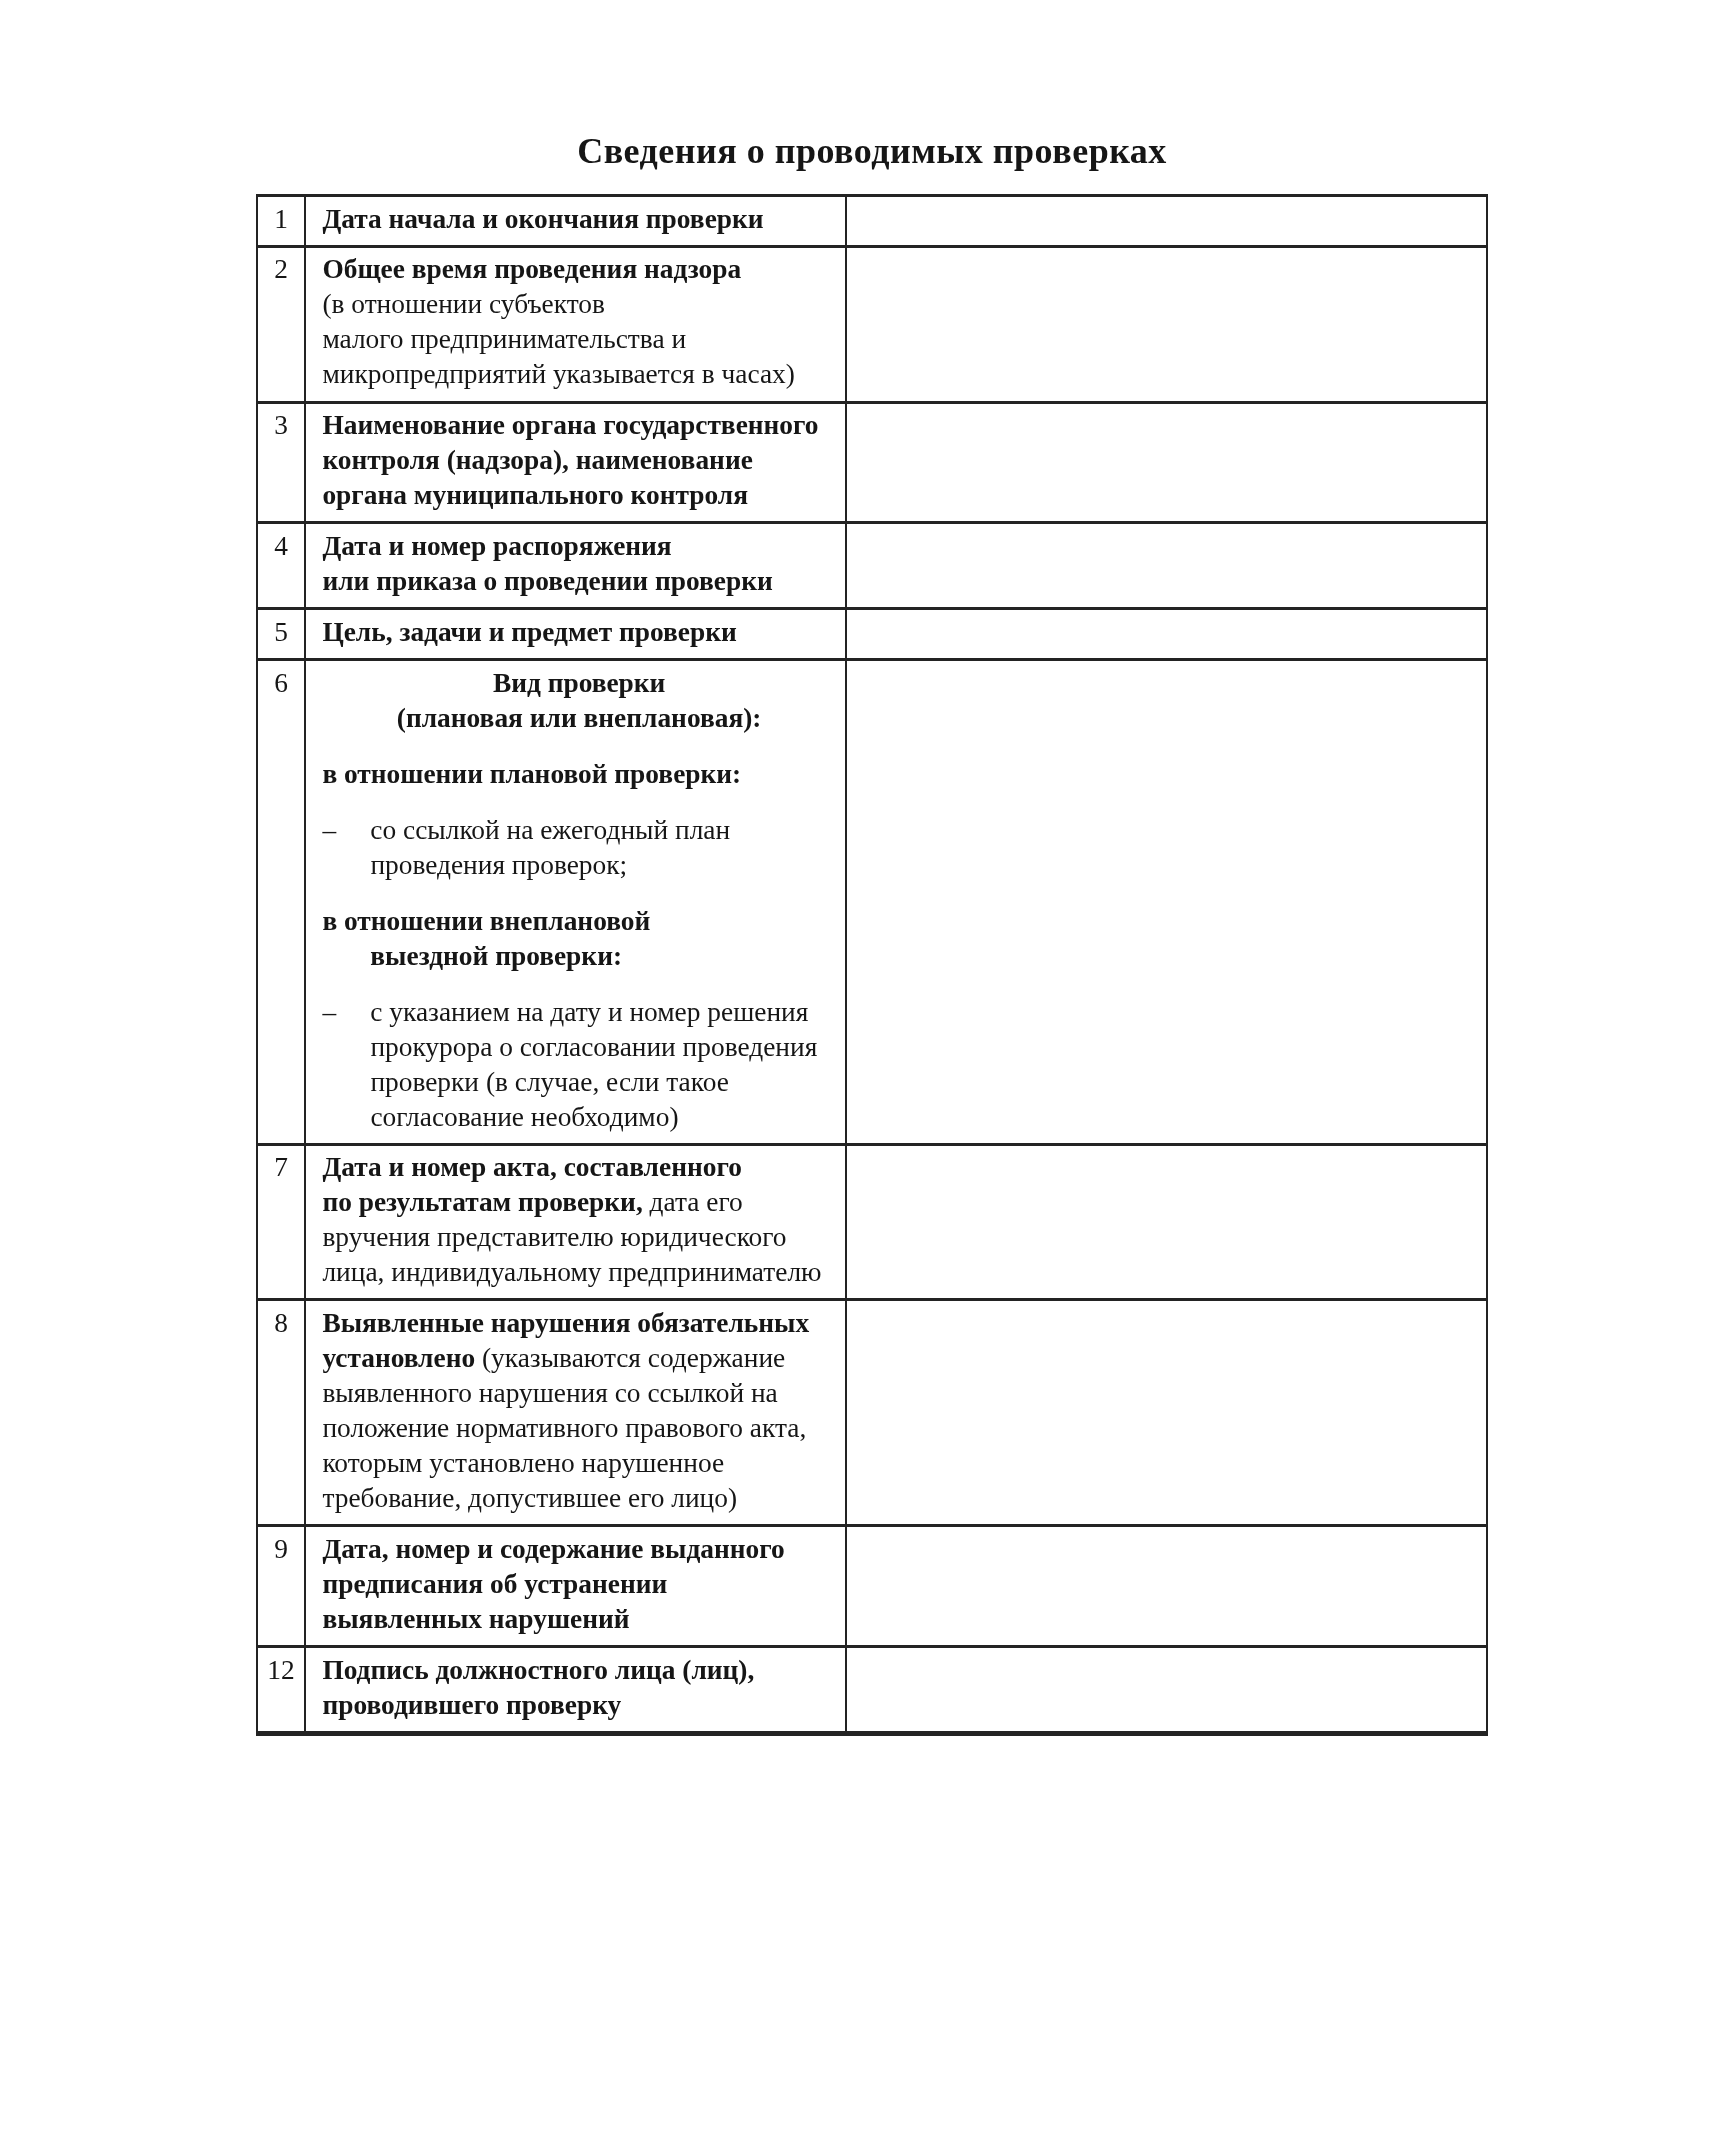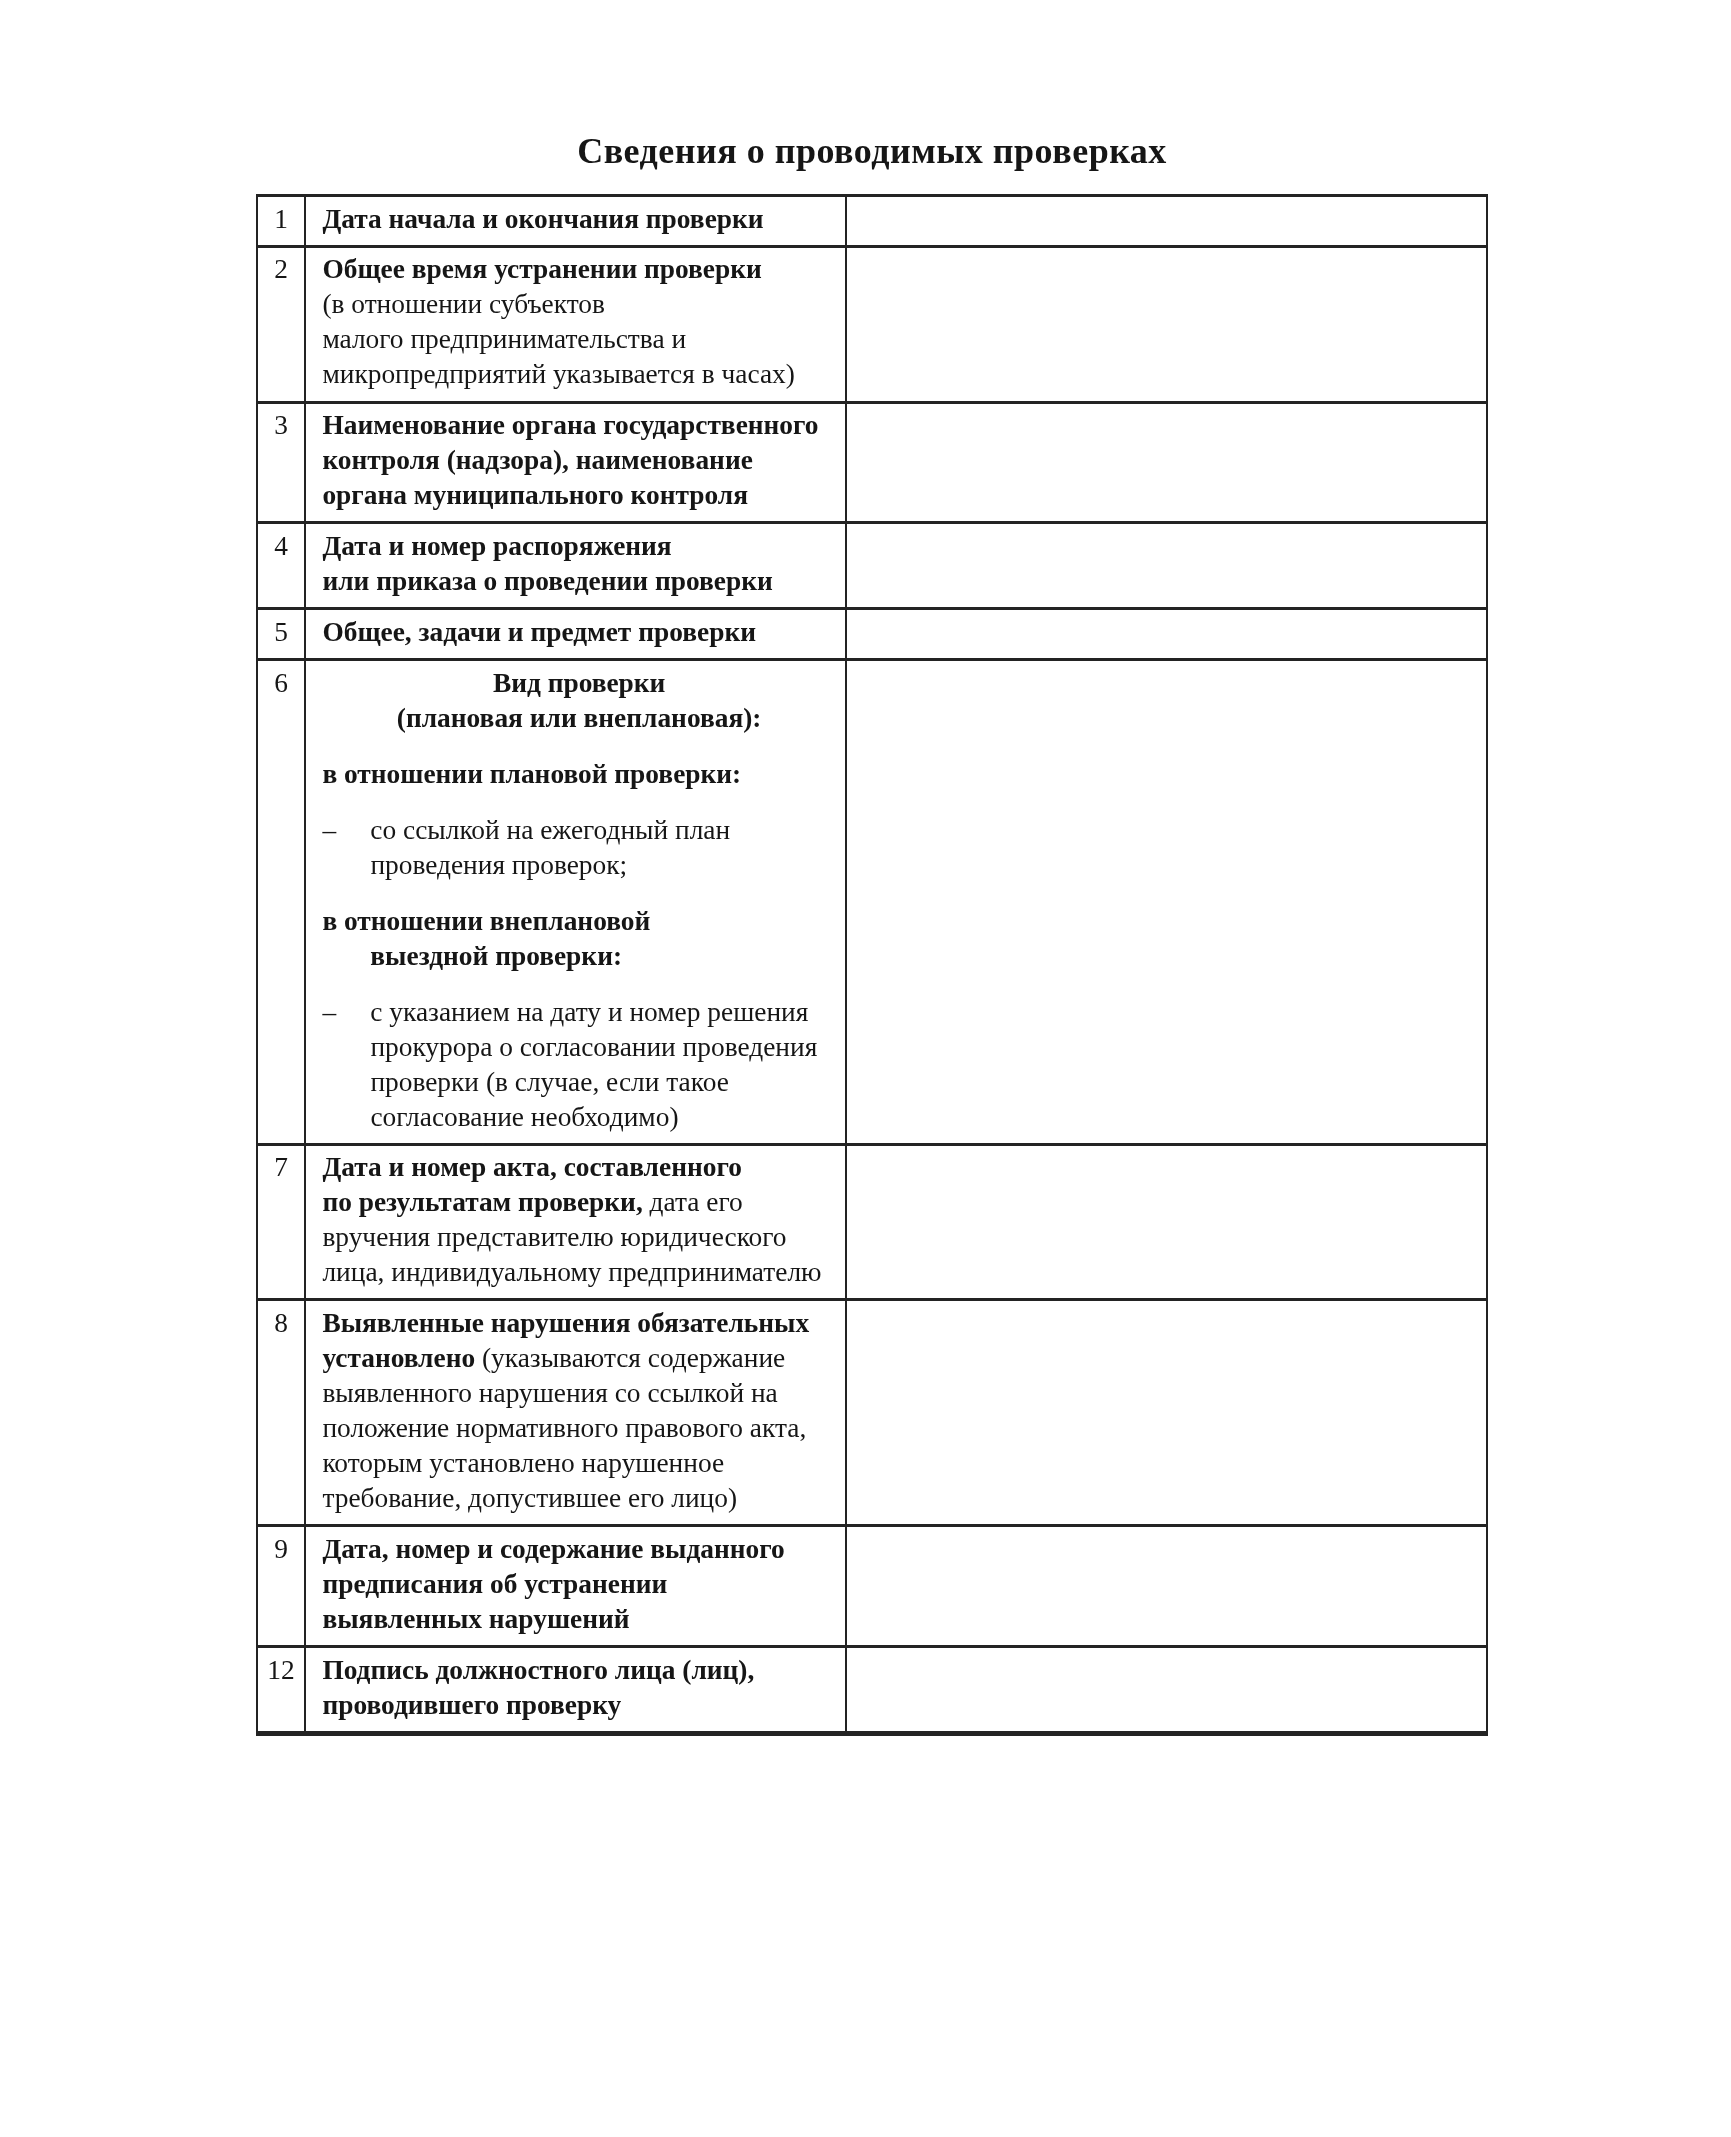--- a/index.html
+++ b/index.html
@@ -92,21 +92,21 @@
     <tbody>
 
       <tr>
         <td class="cell-num">1</td>
         <td class="cell-label"><span class="seg-b">Дата начала и окончания проверки</span></td>
         <td class="cell-value"></td>
       </tr>
 
       <tr>
         <td class="cell-num">2</td>
-        <td class="cell-label"><span class="seg-b">Общее время устранении проверки</span><span class="seg-r">
+        <td class="cell-label"><span class="seg-b">Общее время проведения надзора</span><span class="seg-r">
 (в отношении субъектов
 малого предпринимательства и
 микропредприятий указывается в часах)</span></td>
         <td class="cell-value"></td>
       </tr>
 
       <tr>
         <td class="cell-num">3</td>
         <td class="cell-label"><span class="seg-b">Наименование органа государственного
 контроля (надзора), наименование
@@ -116,21 +116,21 @@
 
       <tr>
         <td class="cell-num">4</td>
         <td class="cell-label"><span class="seg-b">Дата и номер распоряжения
 или приказа о проведении проверки</span></td>
         <td class="cell-value"></td>
       </tr>
 
       <tr>
         <td class="cell-num">5</td>
-        <td class="cell-label"><span class="seg-b">Общее, задачи и предмет проверки</span></td>
+        <td class="cell-label"><span class="seg-b">Цель, задачи и предмет проверки</span></td>
         <td class="cell-value"></td>
       </tr>
 
       <tr>
         <td class="cell-num">6</td>
         <td class="cell-label"><span class="seg-pb">Вид проверки
 (плановая или внеплановая):</span><span class="seg-pr">в отношении плановой проверки:</span><span class="seg-pd">–&nbsp;&nbsp;&nbsp;&nbsp;&nbsp;со ссылкой на ежегодный план
 проведения проверок;</span><span class="seg-pr">в отношении внеплановой
 &nbsp;&nbsp;&nbsp;&nbsp;&nbsp;&nbsp;&nbsp;выездной проверки:</span><span class="seg-pd">–&nbsp;&nbsp;&nbsp;&nbsp;&nbsp;с указанием на дату и номер решения
 прокурора о согласовании проведения

